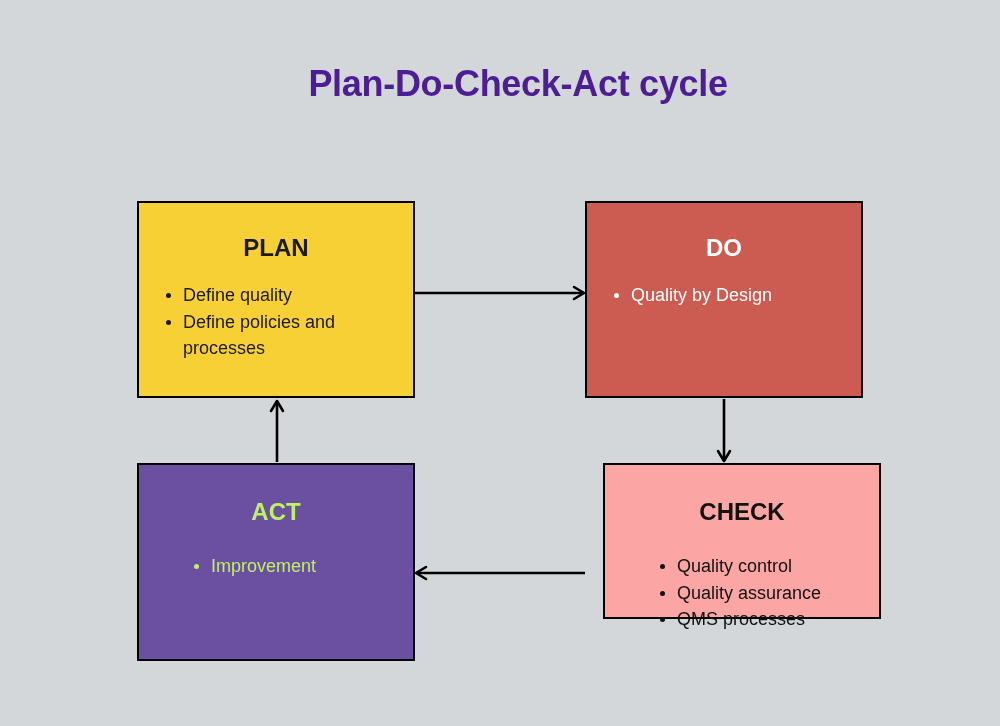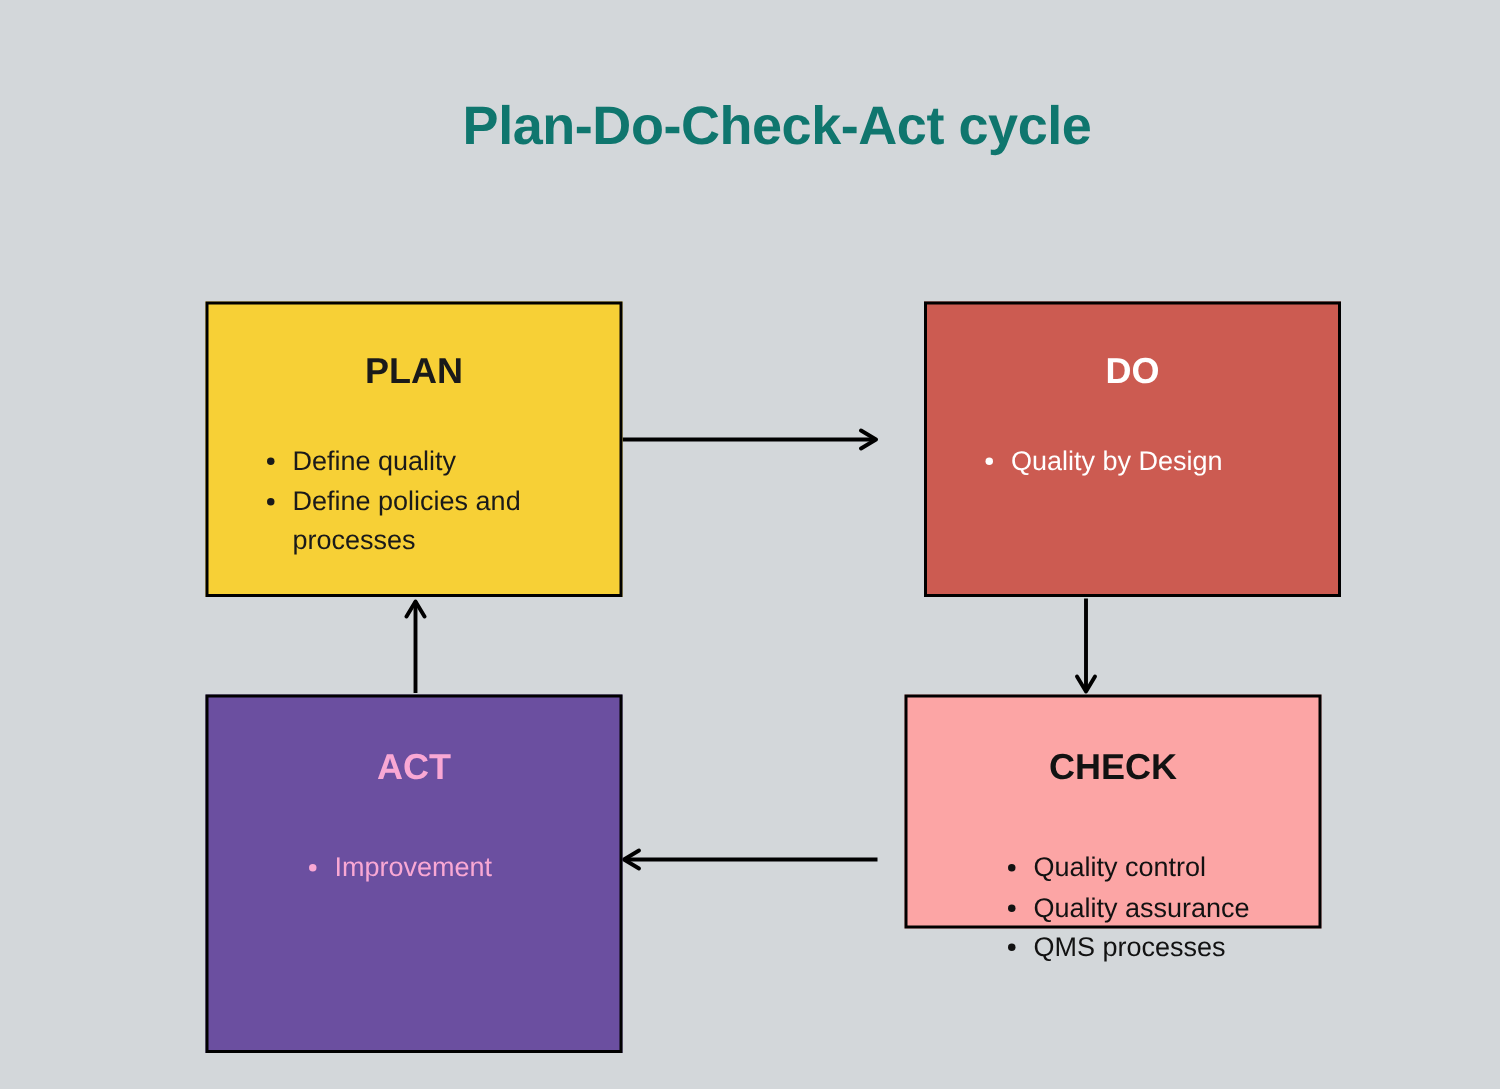--- a/index.html
+++ b/index.html
@@ -18,55 +18,55 @@
   .title {
     position: absolute;
     left: 518px;
     top: 62px;
     transform: translateX(-50%);
     margin: 0;
     font-size: 36px;
     line-height: 44px;
     font-weight: 700;
     letter-spacing: -0.3px;
-    color: #0f766e;
+    color: #4c1d95;
     white-space: nowrap;
   }
   .arrows {
     position: absolute;
     left: 0;
     top: 0;
     pointer-events: none;
   }
   .node {
     position: absolute;
     width: 278px;
     box-sizing: border-box;
     border: 2px solid #000000;
   }
   .node-plan  { left: 137px; top: 201px; height: 197px; background: #f7d036; color: #1a1a1a; }
-  .node-do    { left: 616px; top: 201px; height: 197px; background: #cc5b51; color: #ffffff; }
-  .node-act   { left: 137px; top: 463px; height: 239px; background: #6b4fa0; color: #f9a8d4; }
+  .node-do    { left: 585px; top: 201px; height: 197px; background: #cc5b51; color: #ffffff; }
+  .node-act   { left: 137px; top: 463px; height: 198px; background: #6b4fa0; color: #bef264; }
   .node-check { left: 603px; top: 463px; height: 156px; background: #fca5a5; color: #121212; }
   .node-title {
     position: absolute;
     left: 0;
     right: 0;
     text-align: center;
     font-size: 24px;
     line-height: 34px;
     font-weight: 700;
   }
   .row-top .node-title    { top: 28px; }
   .row-bottom .node-title { top: 30px; }
   .node-items {
     position: absolute;
     left: 0;
     right: 10px;
-    margin: 12px;
+    margin: 0;
     padding: 0;
     list-style: none;
     font-size: 18px;
     line-height: 26.5px;
   }
   .row-top .node-items    { top: 79px; }
   .row-bottom .node-items { top: 88px; padding-left: 28px; }
   .node-items li {
     position: relative;
     padding-left: 44px;

